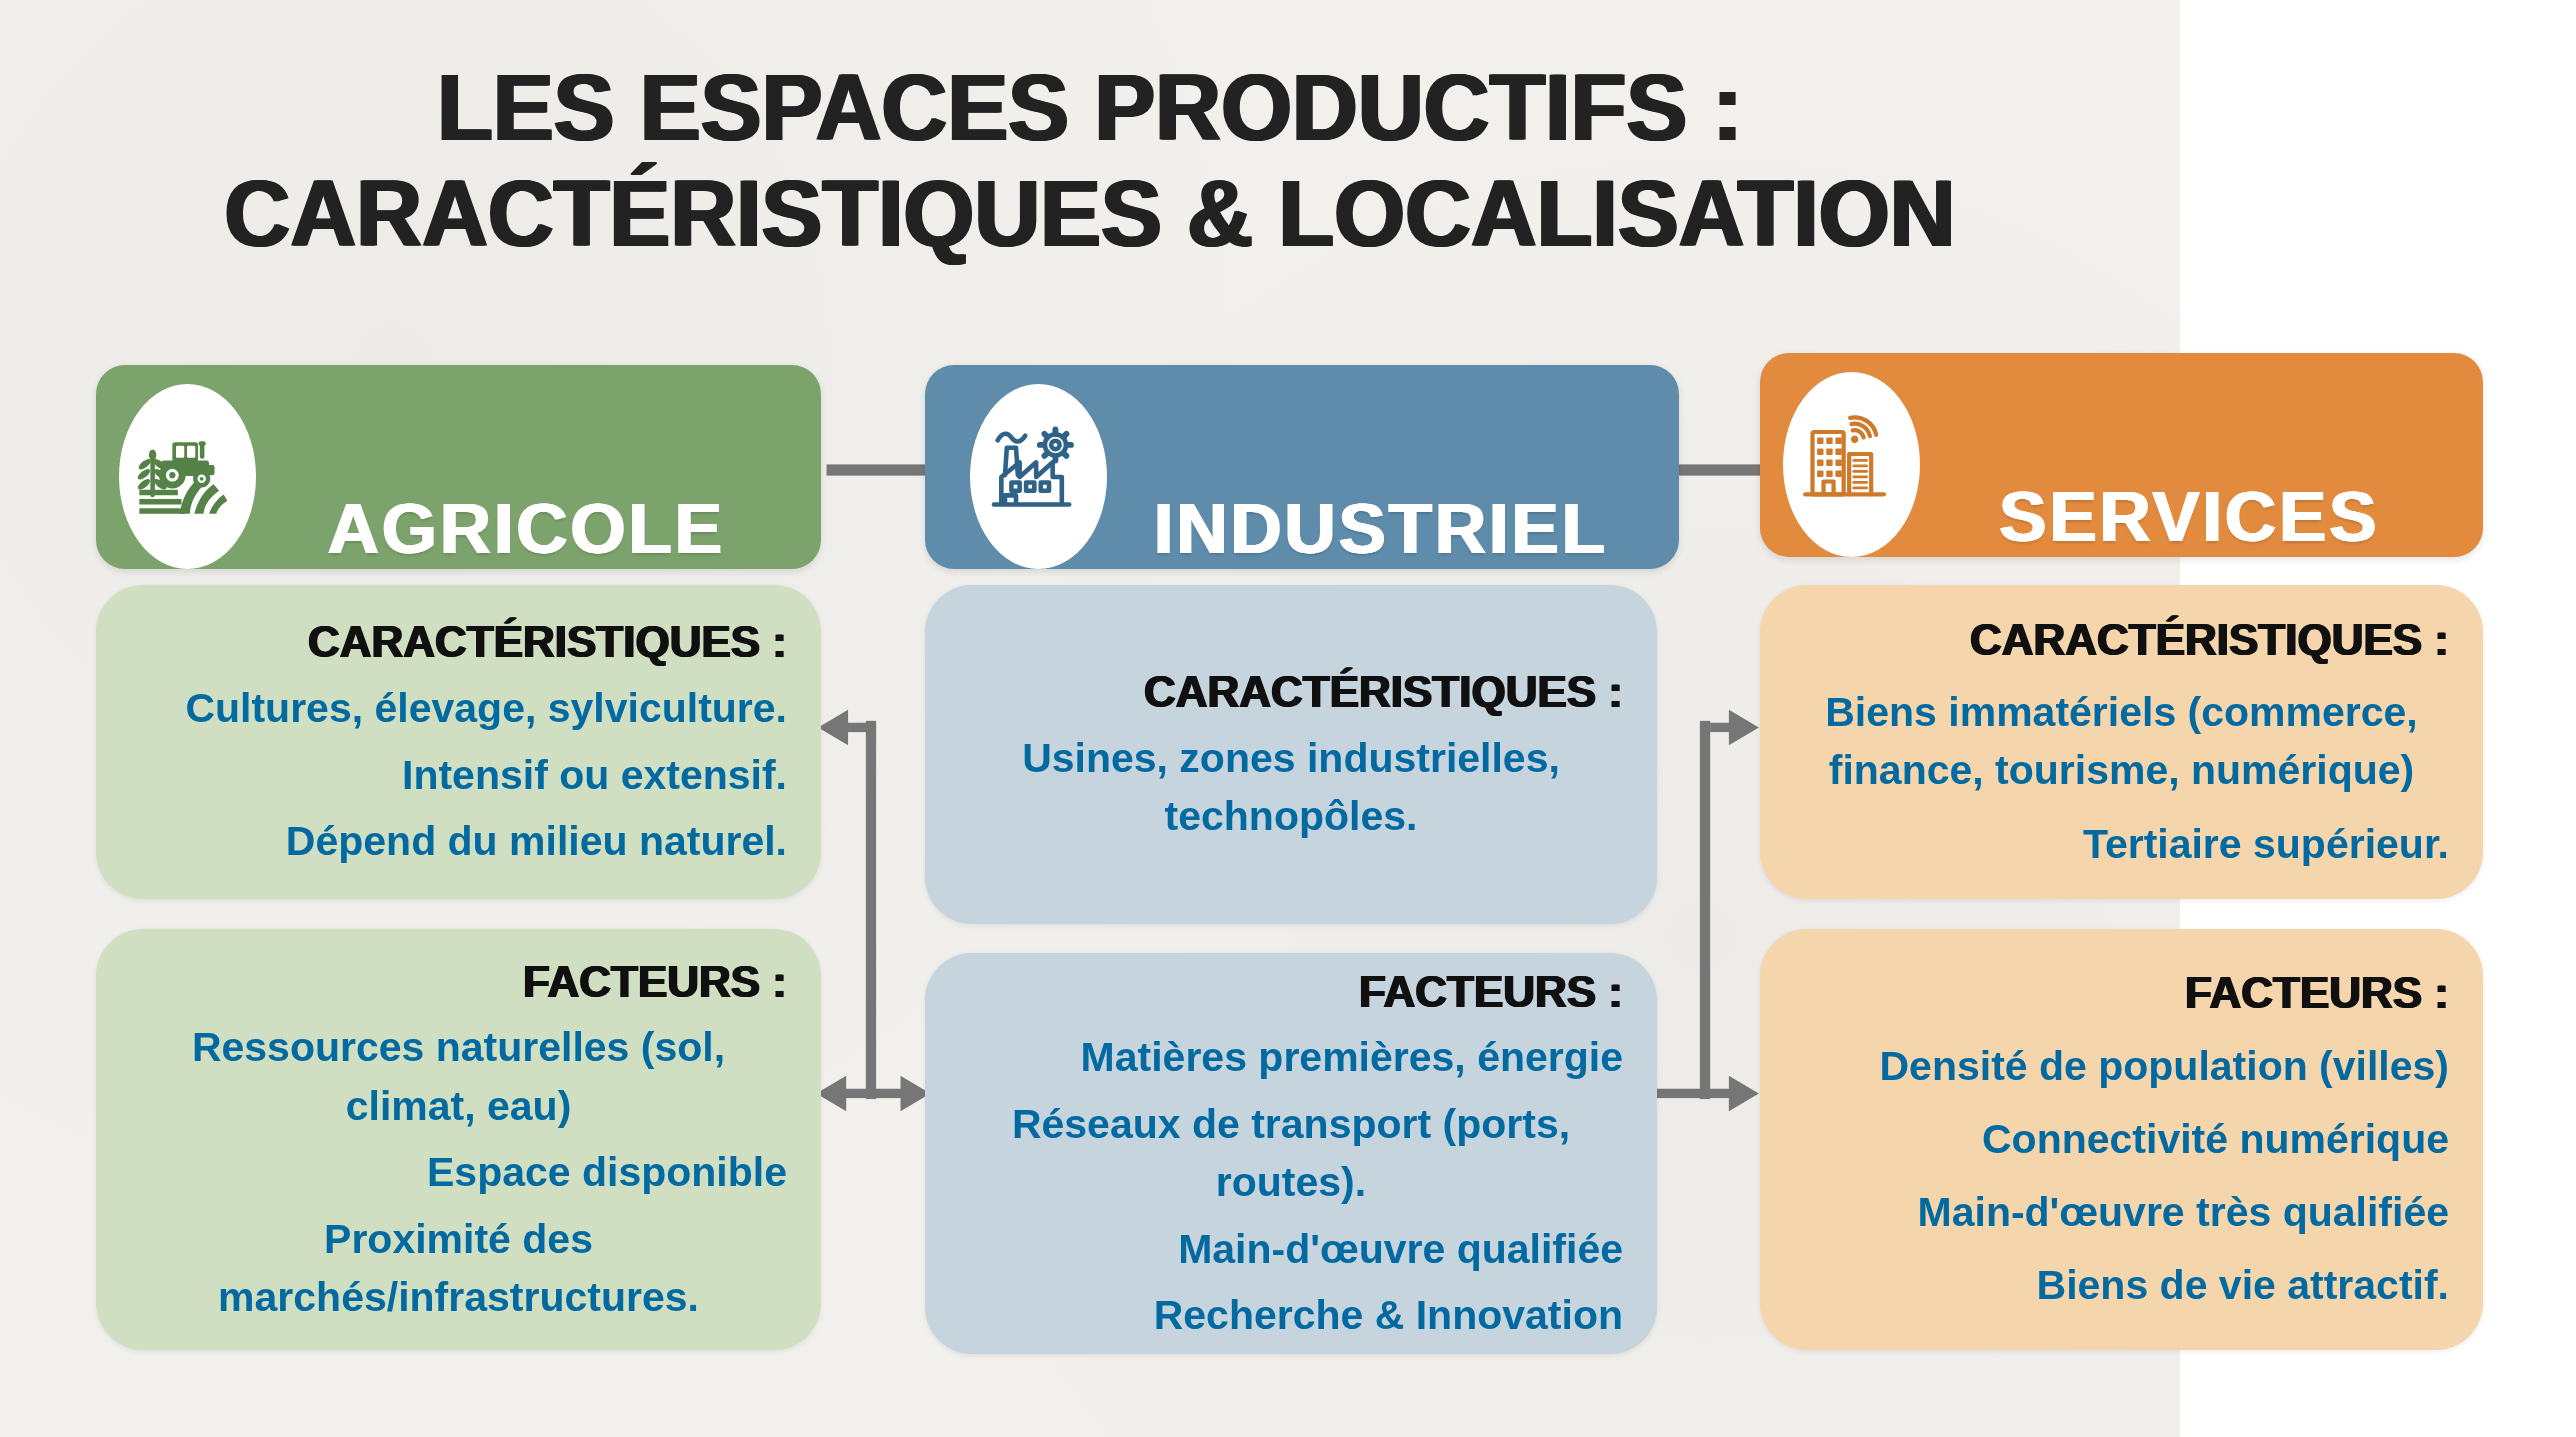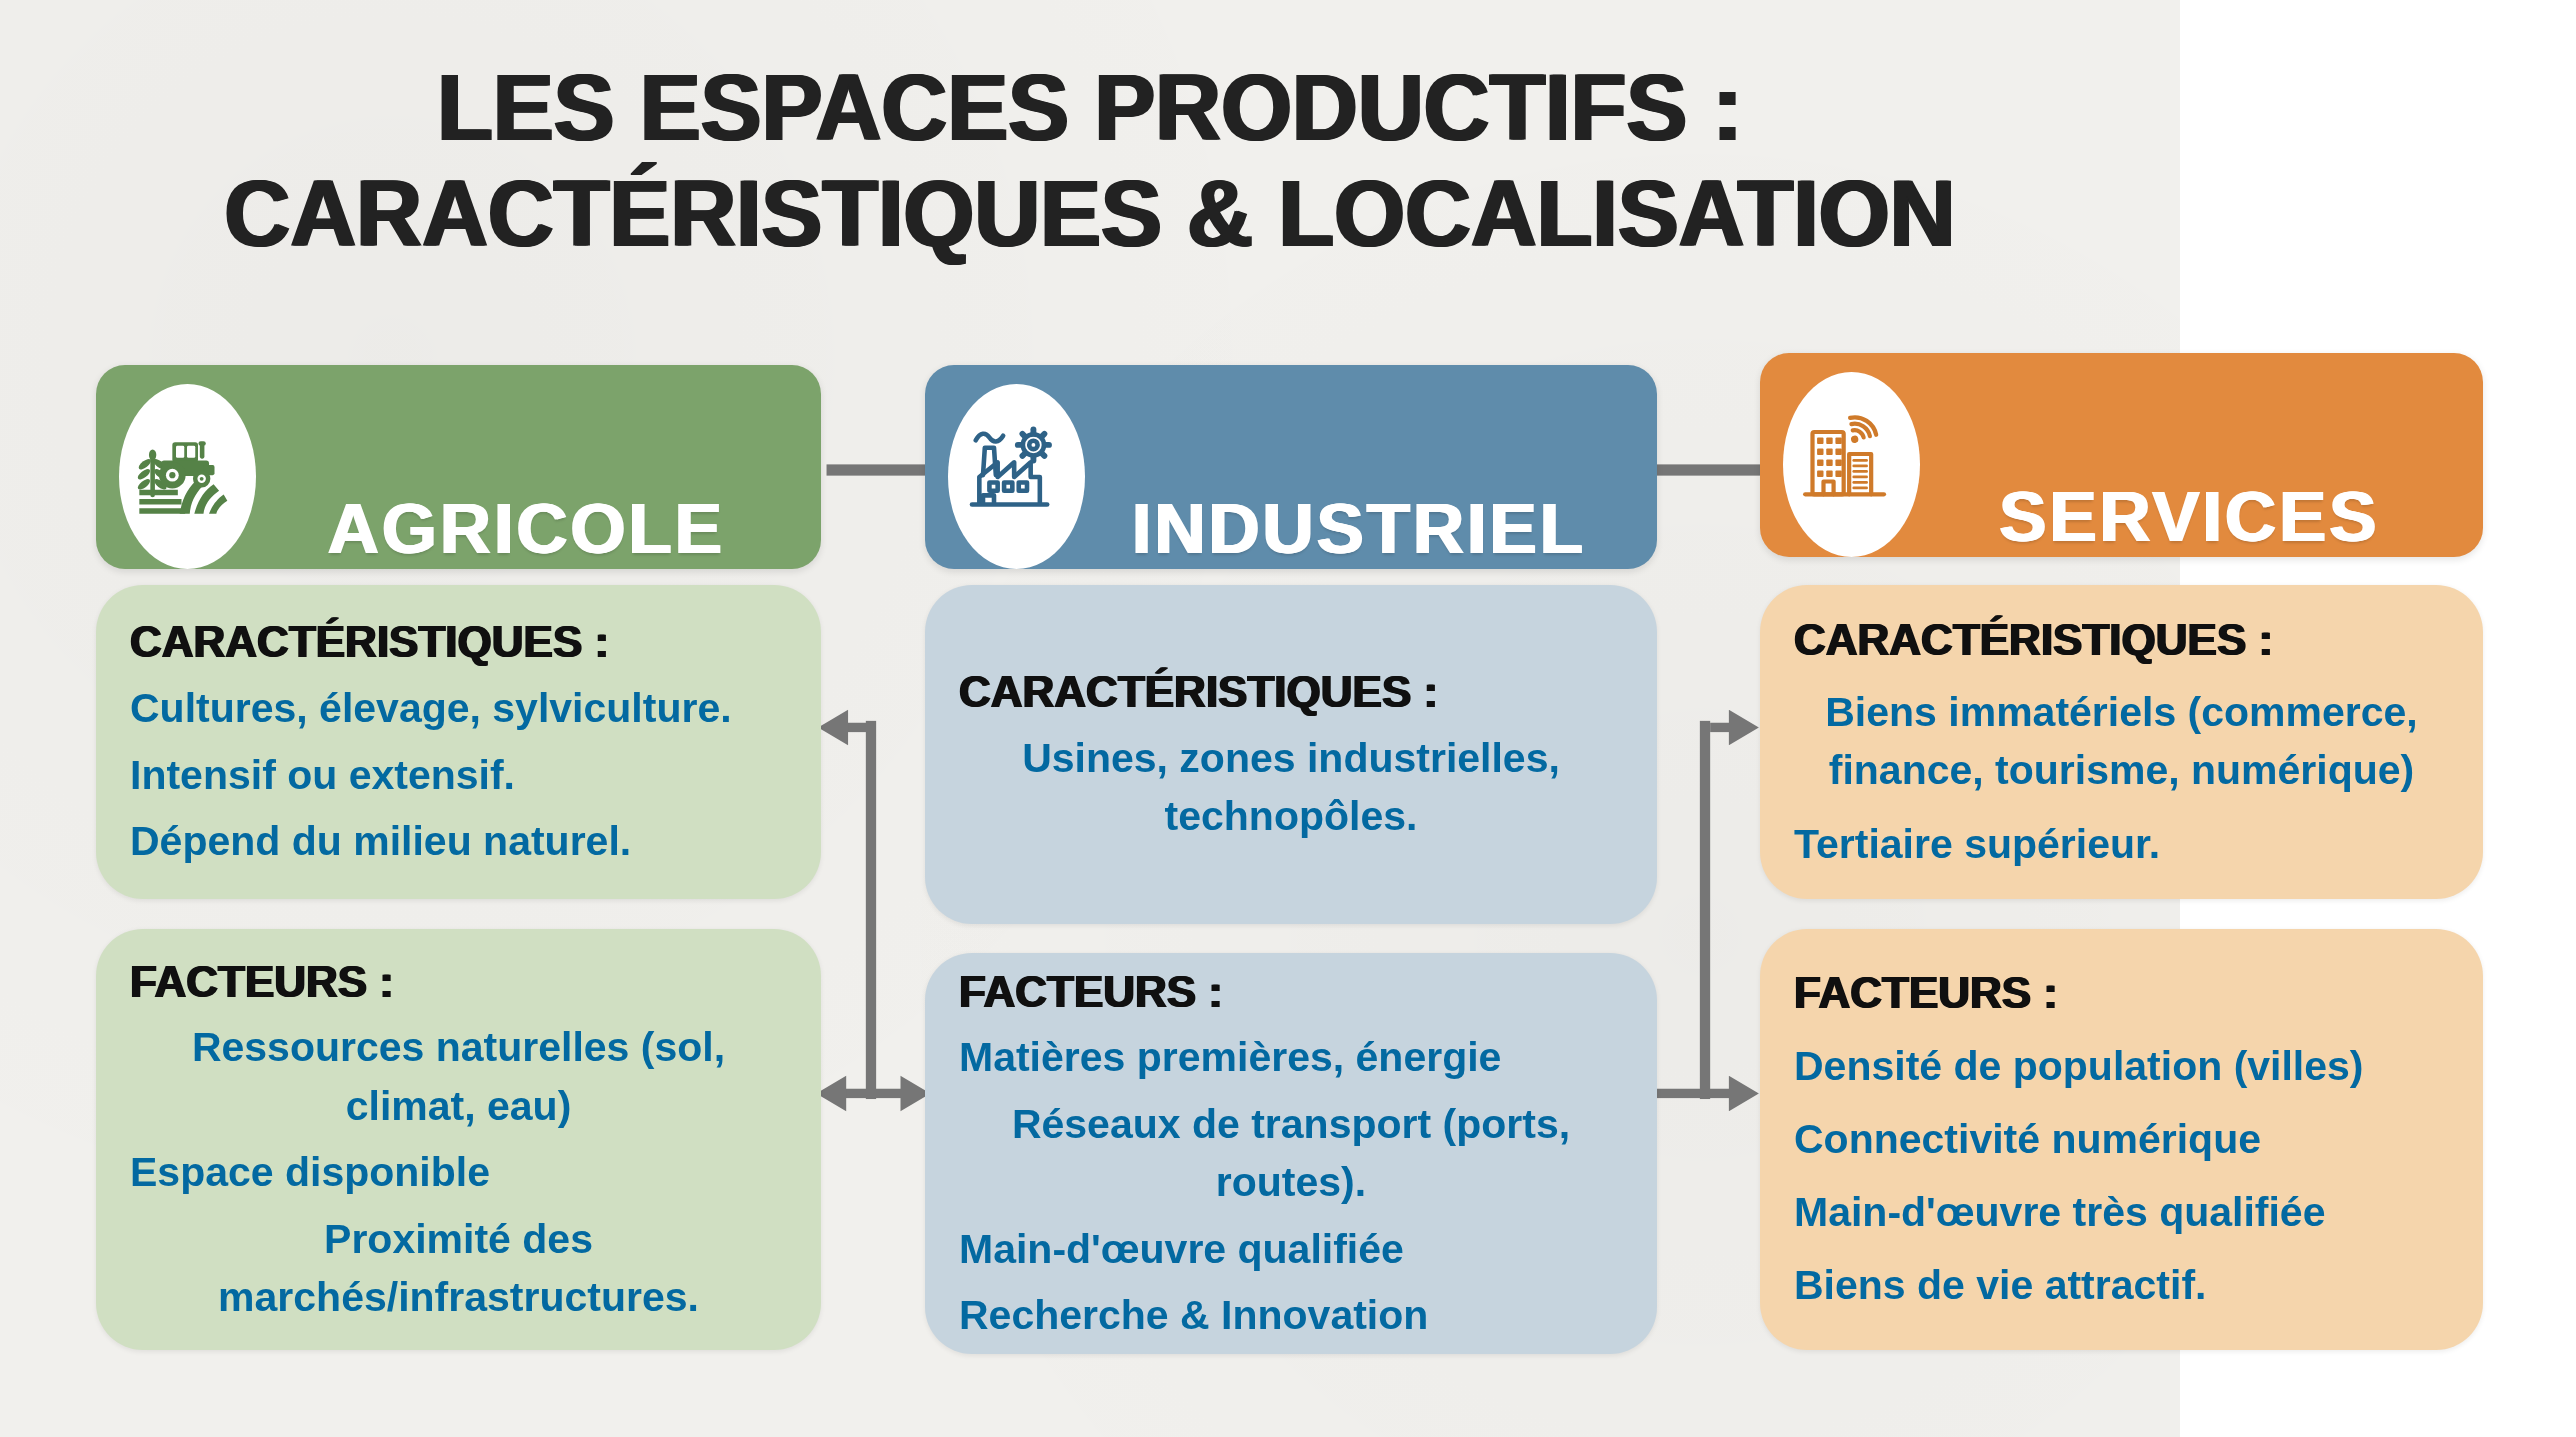--- a/index.html
+++ b/index.html
@@ -26,30 +26,30 @@
     width:137px;height:185px;border-radius:50%;background:#fff;
     margin-left:22.5px;flex:0 0 auto;display:flex;align-items:center;justify-content:center;
   }
   .pill .pill-label{
     flex:1;text-align:center;color:#fff;font-size:71px;font-weight:800;
     letter-spacing:2.8px;padding-right:24px;
     text-shadow:1.1px 0 #fff,-1.1px 0 #fff,0 1.9px 2.8px rgba(0,0,0,.15);
   }
   .box{
     position:absolute;border-radius:47px;box-shadow:0 1.9px 5.6px rgba(0,0,0,.07);
-    display:flex;flex-direction:column;justify-content:center;align-items:flex-start;
+    display:flex;flex-direction:column;justify-content:center;align-items:flex-end;
     text-align:center;padding:24px 34px;box-sizing:border-box;gap:8.4px;
   }
   .box-heading{
     font-size:44px;font-weight:800;color:#101010;line-height:1.3;
     text-shadow:1px 0 currentColor,-1px 0 currentColor;
   }
   .box-item{font-size:41px;font-weight:700;color:#0369a1;line-height:1.42;}
   .c0-header{background:var(--c0-header,#7ca36b);}
-  .c1-header{background:var(--c1-header,#5f8cab);}
+  .c1-header{background:var(--c1-header,#5f8cab);padding-left:22px;}
   .c2-header{background:var(--c2-header,#e28a3e);}
   .c0-box{background:var(--c0-box,#d0dfc2);}
   .c1-box{background:var(--c1-box,#c6d4de);}
   .c2-box{background:var(--c2-box,#f5d5ac);}
   .icon-svg{display:block;}
   .overlay{position:absolute;left:0;top:0;width:2576px;height:1438px;color:var(--arrow,#767676);pointer-events:none;}
 </style>
 </head>
 <body>
 

